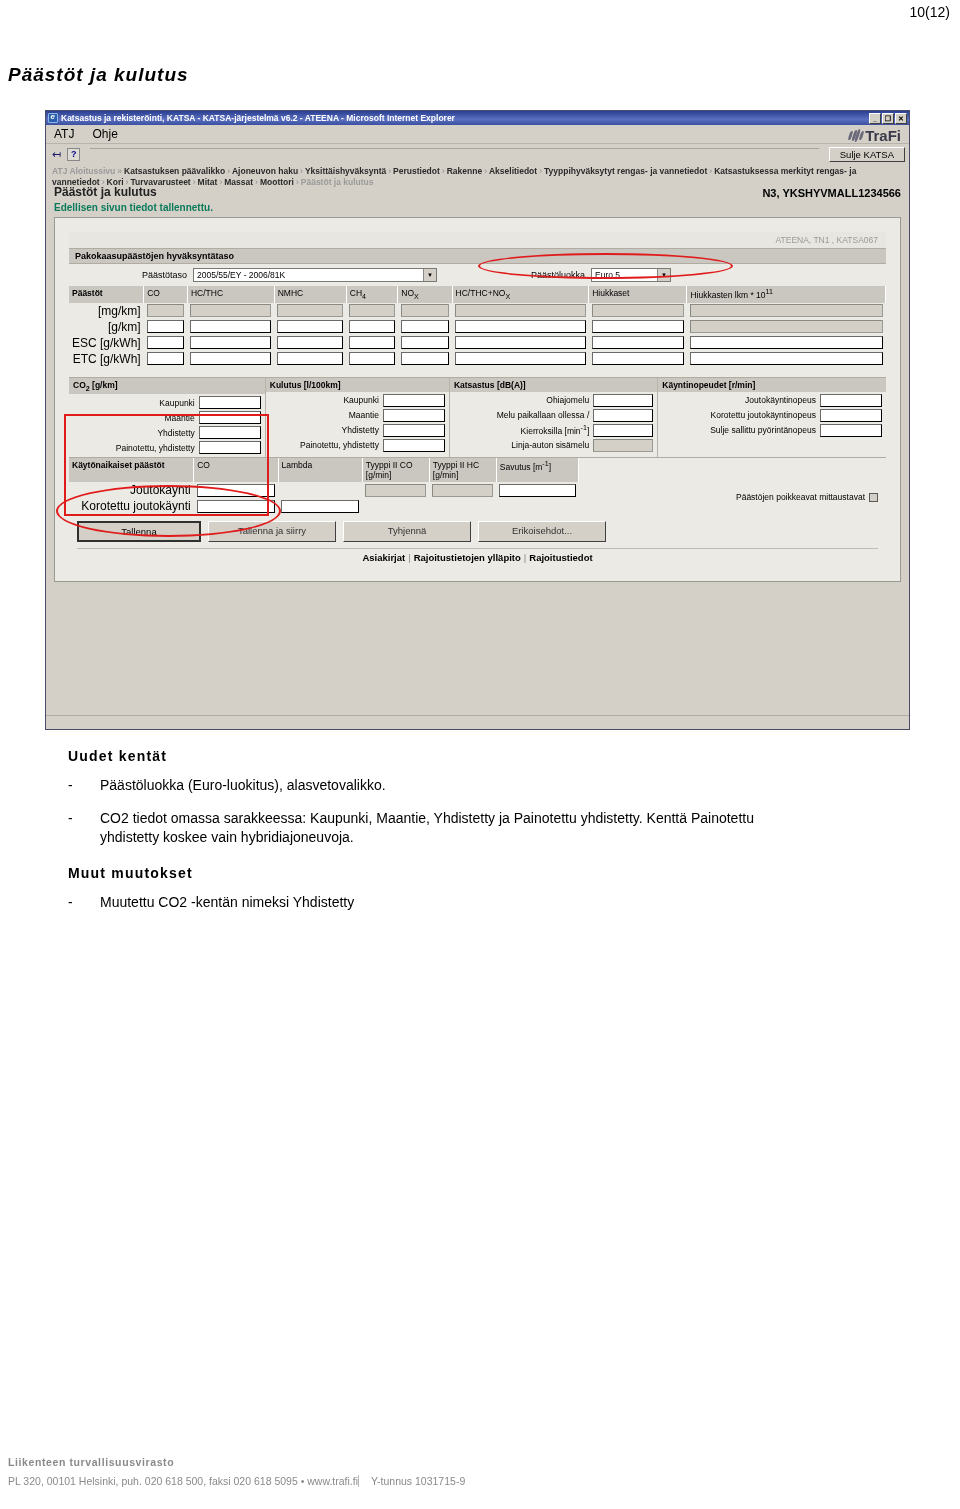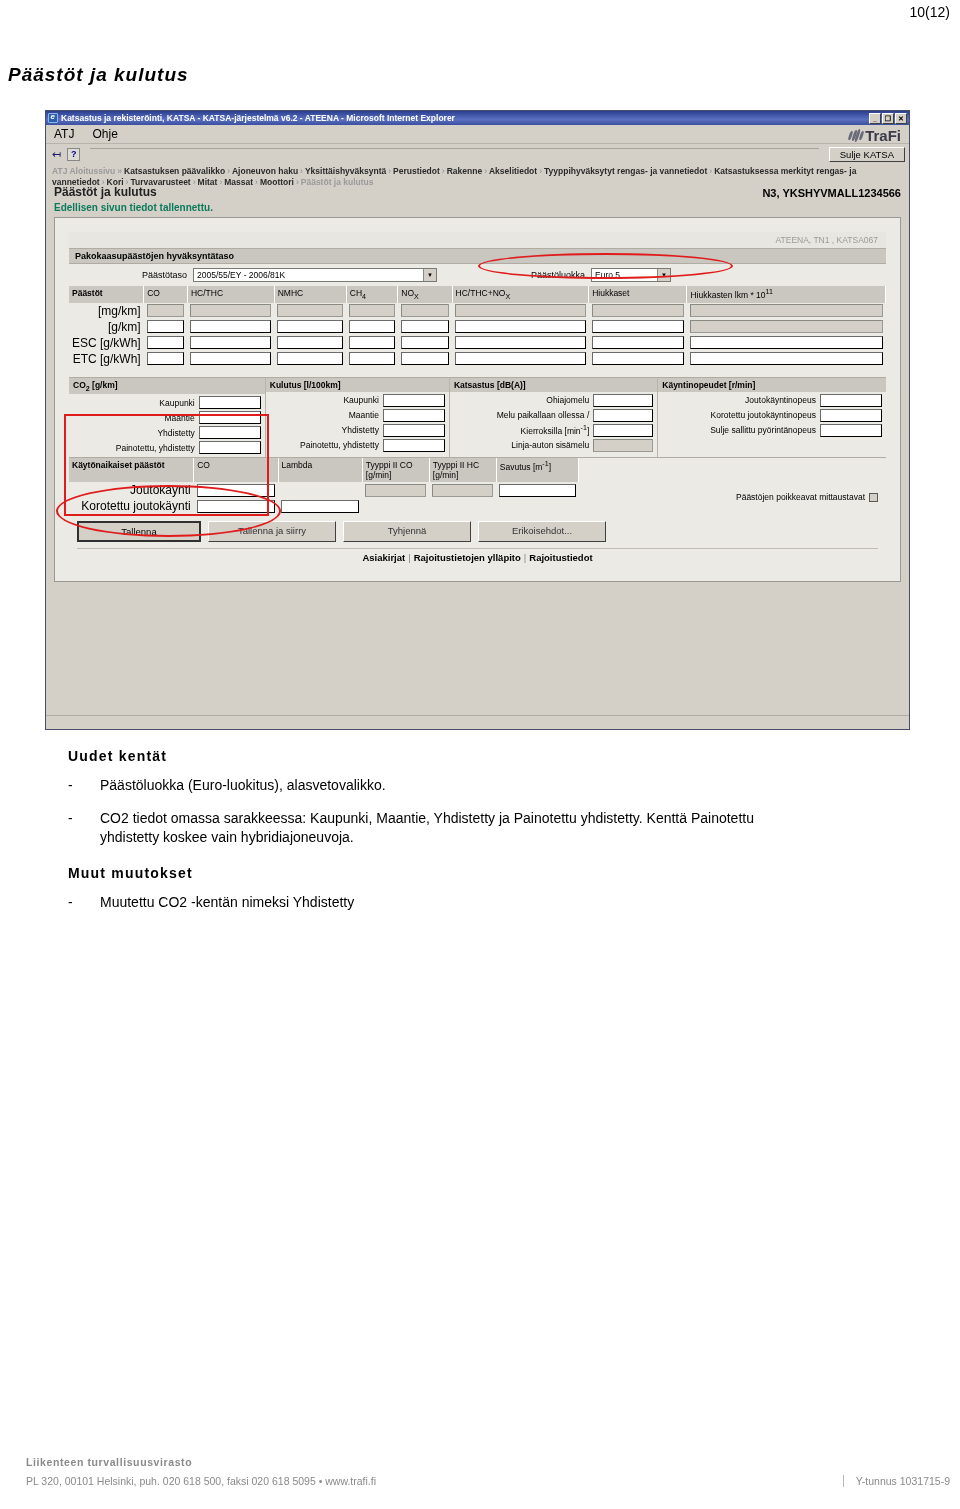--- a/index.html
+++ b/index.html
@@ -165,23 +165,23 @@
 
   
   .body-text { position:absolute; left:68px; top:748px; width:700px; }
   .bt-h { font-size:14px; font-weight:bold; letter-spacing:1.2px; color:#000; margin:0 0 12px 0; }
   .bt-h.second { margin-top:18px; }
   .bullet { display:flex; margin-bottom:14px; font-size:14px; line-height:19px; color:#000; }
   .bullet .dash { width:32px; flex:none; }
   .bullet .txt { flex:1; }
 
   
-  .footer { position:absolute; left:26px; right:10px; bottom:22px; }
+  .footer { position:absolute; left:8px; right:10px; bottom:22px; }
   .f-org { font-size:10.5px; font-weight:bold; color:#8a8a8a; letter-spacing:.6px; margin-bottom:7px; }
-  .f-row { display:flex; align-items:center; justify-content:space-between; }
+  .f-row { display:flex; align-items:center; justify-content:flex-start; }
   .f-addr { font-size:10.5px; color:#8a8a8a; }
   .f-y { font-size:10.5px; color:#8a8a8a; border-left:1px solid #bbb; padding-left:12px; }
 </style>
 </head>
 <body>
 
 <div class="page-num">10(12)</div>
 
 <div class="doc-title">Päästöt ja kulutus</div>
 

